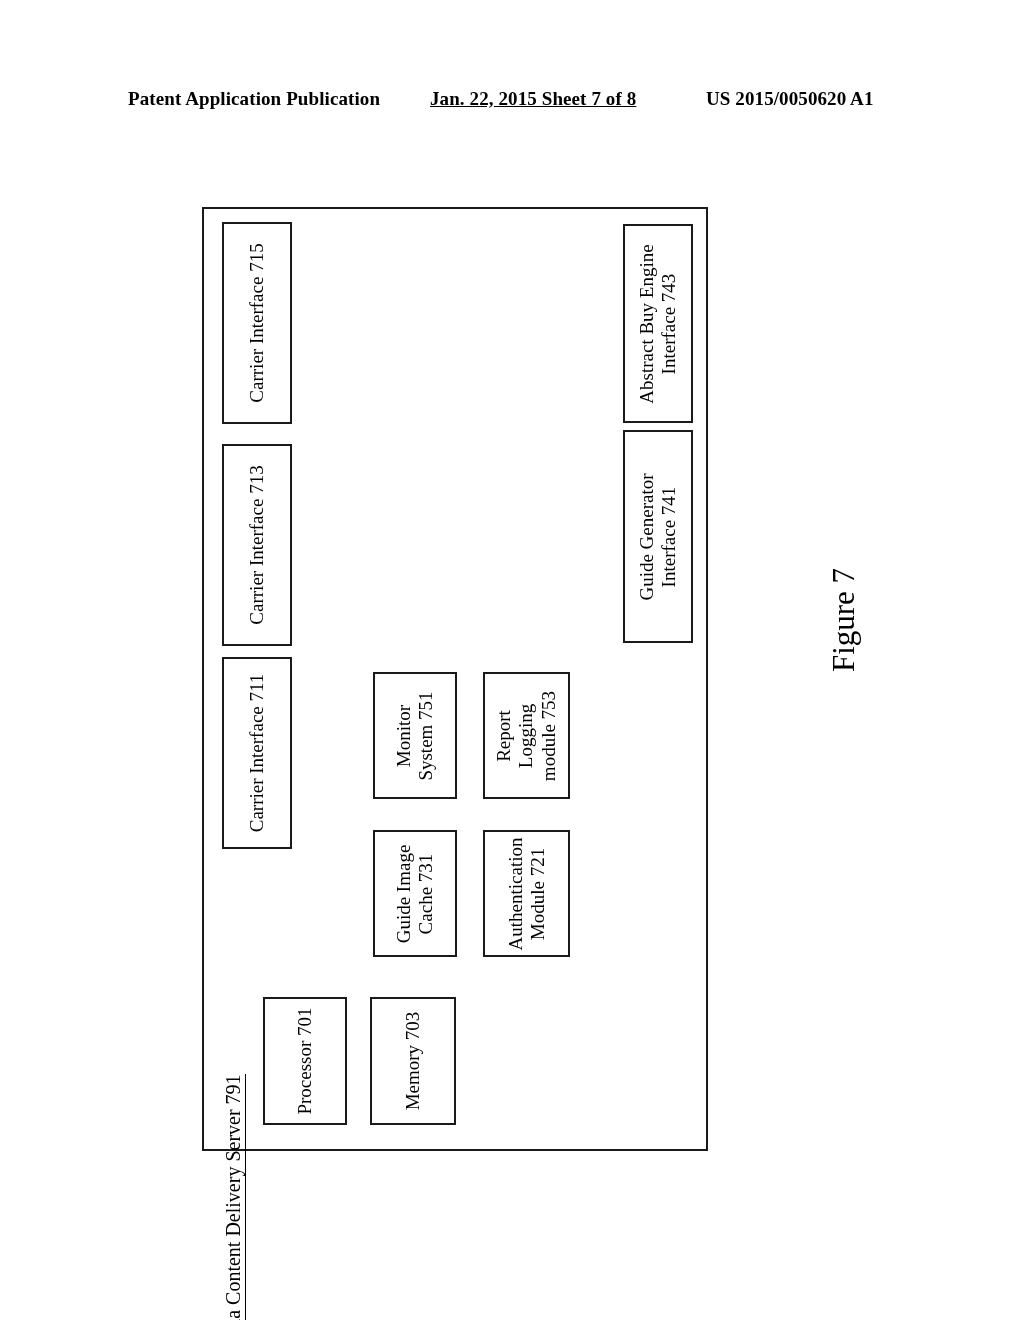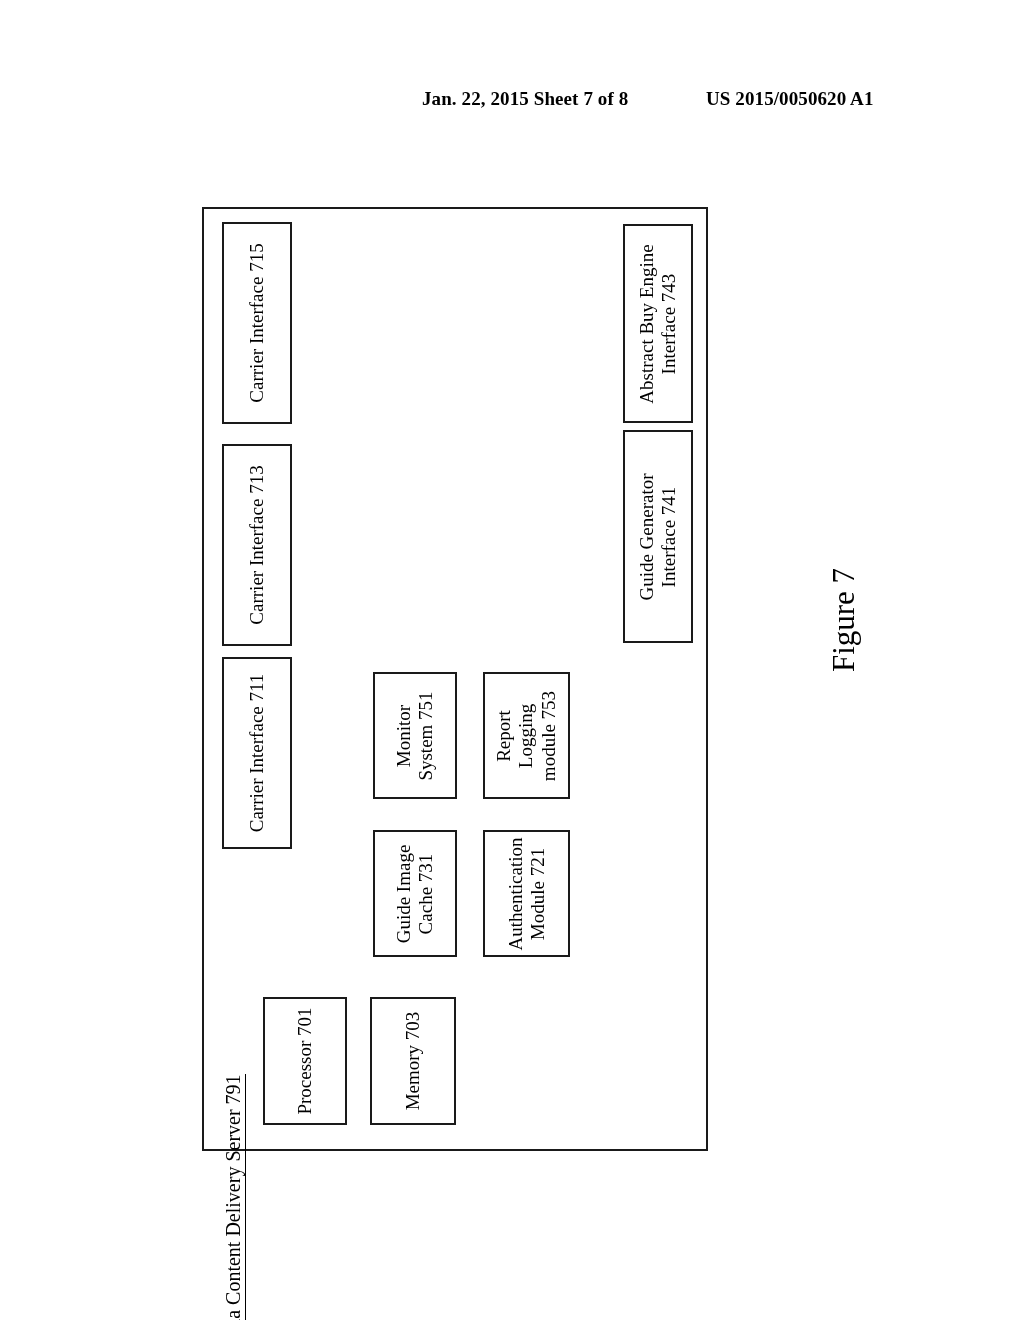--- a/index.html
+++ b/index.html
@@ -22,21 +22,21 @@
     top: 88px;
     left: 128px;
     width: 760px;
     height: 24px;
     font-weight: bold;
     font-size: 19px;
     letter-spacing: 0.1px;
     white-space: nowrap;
   }
   .header .h-left   { position: absolute; left: 0px;   top: 0; }
-  .header .h-mid    { position: absolute; left: 294px; top: 0; }
+  .header .h-mid    { position: absolute; left: 302px; top: 0; text-decoration: underline; }
   .header .h-right  { position: absolute; left: 578px; top: 0; }
 
   
   .fig-caption {
     position: absolute;
     left: 756px;
     top: 600px;
     width: 180px;
     height: 40px;
     transform: rotate(-90deg);
@@ -112,20 +112,21 @@
   .mb721 { left: 279px; top: 621px; width: 87px;  height: 127px; }
 
   
   .bb701 { left: 59px;  top: 788px; width: 84px;  height: 128px; }
   .bb703 { left: 166px; top: 788px; width: 86px;  height: 128px; }
 </style>
 </head>
 <body>
 
 <div class="header">
+  <span class="h-left">Patent Application Publication</span>
   <span class="h-mid">Jan. 22, 2015  Sheet 7 of 8</span>
   <span class="h-right">US 2015/0050620 A1</span>
 </div>
 
 <div class="server-box">
 
   <div class="server-title">
     <span>Media Content Delivery Server 791</span>
   </div>
 

